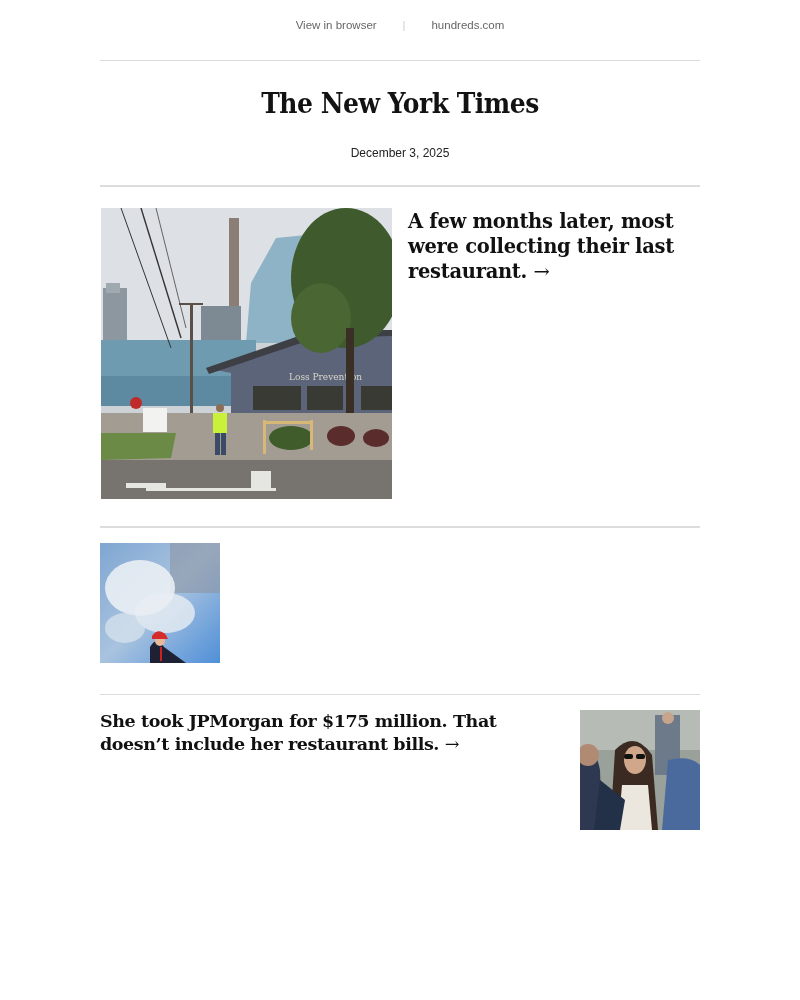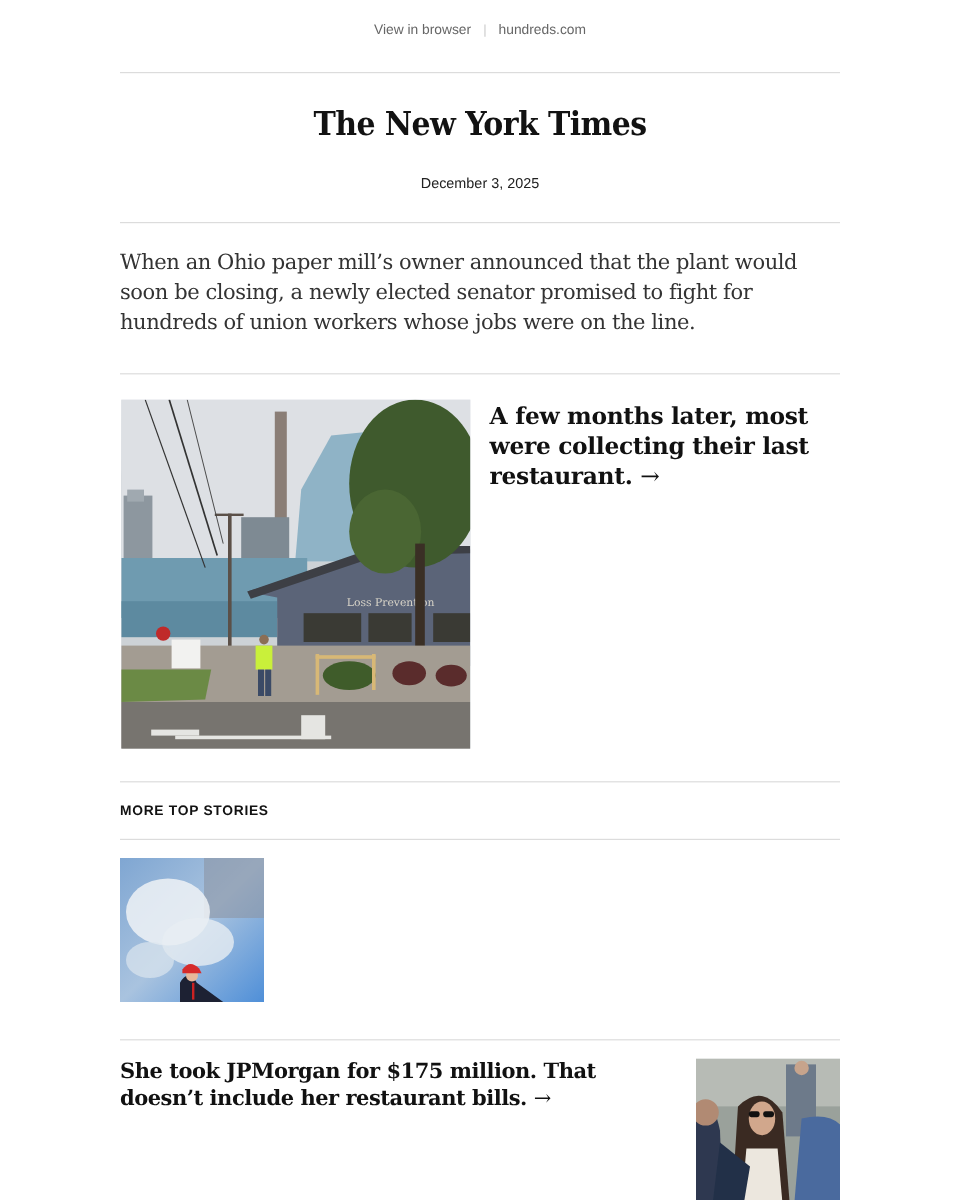--- a/index.html
+++ b/index.html
@@ -1,19 +1,19 @@
 <!DOCTYPE html>
 <html><head>
   <meta charset="utf-8">
   <style>
     * { box-sizing: border-box; margin: 0; padding: 0; }
     html, body { width: 800px; height: 1000px; background: #ffffff; overflow: hidden; }
     body { font-family: "Liberation Serif", serif; color: #121212; }
     .wrap { width: 600px; margin: 0 auto; position: relative; }
-    .preheader { height: 60px; display: flex; align-items: center; justify-content: center; font-family: "Liberation Sans", sans-serif; font-size: 11.5px; color: #666; gap: 0; padding-bottom: 10px; }
+    .preheader { height: 60px; display: flex; align-items: center; justify-content: center; font-family: "Liberation Sans", sans-serif; font-size: 11.5px; color: #666; gap: 16px; padding-bottom: 10px; }
     .preheader a { color: #666; text-decoration: none; }
     .preheader .sep { color: #ccc; margin: 0 10px; font-size: 11px; }
     .rule { height: 1px; background: #dcdcdc; width: 600px; }
     .masthead { height: 124px; text-align: center; }
     .logo { display: inline-block; margin-top: 28px; font-family: "DejaVu Serif", serif; font-weight: bold; font-size: 25px; letter-spacing: -0.5px; color: #111; transform: scaleY(1.1); }
     .date { margin-top: 28px; font-size: 12px; color: #222; font-family: Liberation Sans, sans-serif; }
     .intro { padding-top: 21px; height: 125px; font-size: 17.5px; line-height: 25px; color: #333; font-family: "DejaVu Serif", serif; letter-spacing: -0.35px; }
     .lead { display: flex; padding-top: 21px; height: 339px; }
     .lead-img { width: 291px; height: 291px; margin-left: 1px; position: relative; overflow: hidden; background: linear-gradient(180deg, #dfe2e6 0%, #d5d9de 20%, #cdd2d6 22%); }
     .lead-head { margin-left: 16px; width: 292px; font-family: "DejaVu Serif", serif; font-weight: bold; font-size: 19.5px; line-height: 25px; color: #111; padding-top: 1px; letter-spacing: -0.3px; }
@@ -37,21 +37,20 @@
 
   <div class="rule"></div>
 
   <div class="masthead">
     <a href="#" class="link logo">The New York Times</a>
     <div class="date">December 3, 2025</div>
   </div>
 
   <div class="rule"></div>
 
-  <p class="intro">When an Ohio paper mill’s owner announced that the plant would soon be closing, a newly elected senator promised to fight for hundreds of union workers whose jobs were on the line.</p>
 
   <div class="rule"></div>
 
   <div class="lead">
     <a href="#" class="lead-img" title="Worker in safety vest walking toward a paper mill building with a 'Loss Prevention' sign">
       <svg width="291" height="291" viewBox="0 0 291 291">
         <rect x="0" y="0" width="291" height="135" fill="#dde0e4"></rect>
 
         <rect x="2" y="80" width="24" height="55" fill="#8d979f"></rect>
         <rect x="5" y="75" width="14" height="10" fill="#a0a9b0"></rect>
@@ -108,21 +107,20 @@
       </svg>
     </a>
     <h2 class="lead-head">
       <a href="#" class="link">A few months later, most were collecting their last restaurant.</a>
       <span class="arrow">→</span>
     </h2>
   </div>
 
   <div class="rule"></div>
 
-  <div class="section-label">MORE TOP STORIES</div>
 
   <div class="rule"></div>
 
   <div class="story">
     <a href="#" class="story-thumb" title="President Trump in a red cap against a cloudy blue sky">
       <svg width="120" height="120" viewBox="0 0 120 120">
         <defs>
           <linearGradient id="sky1" x1="0" y1="0" x2="1" y2="1">
             <stop offset="0" stop-color="#7fa6d2"></stop>
             <stop offset="0.5" stop-color="#a9c3df"></stop>

